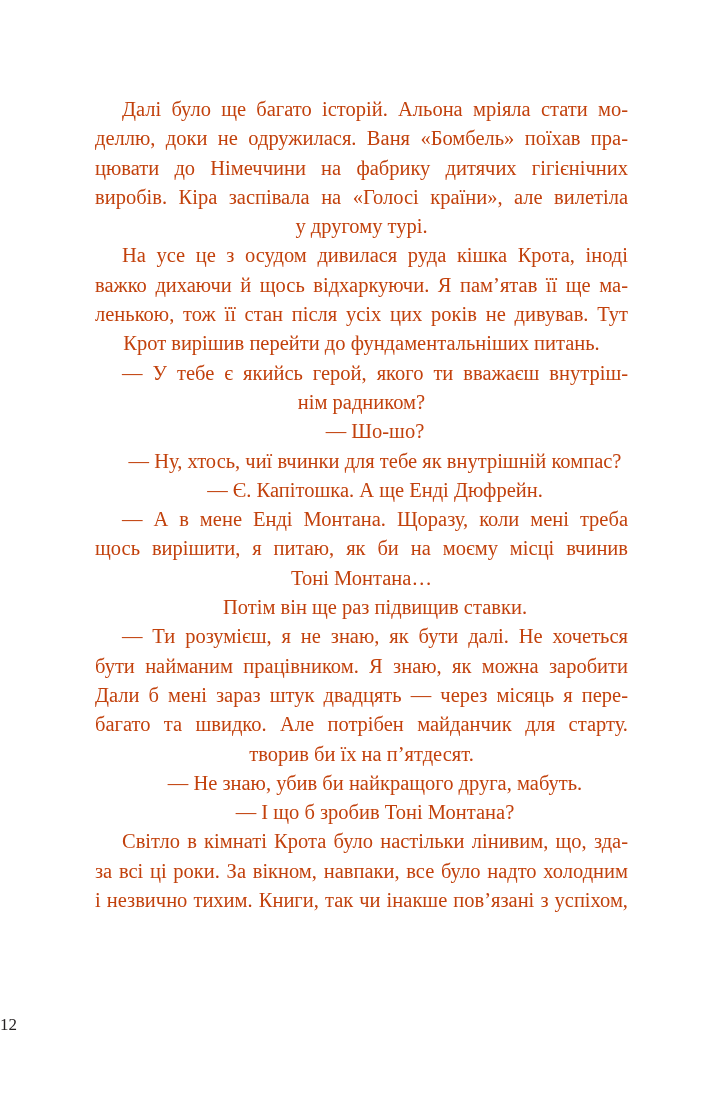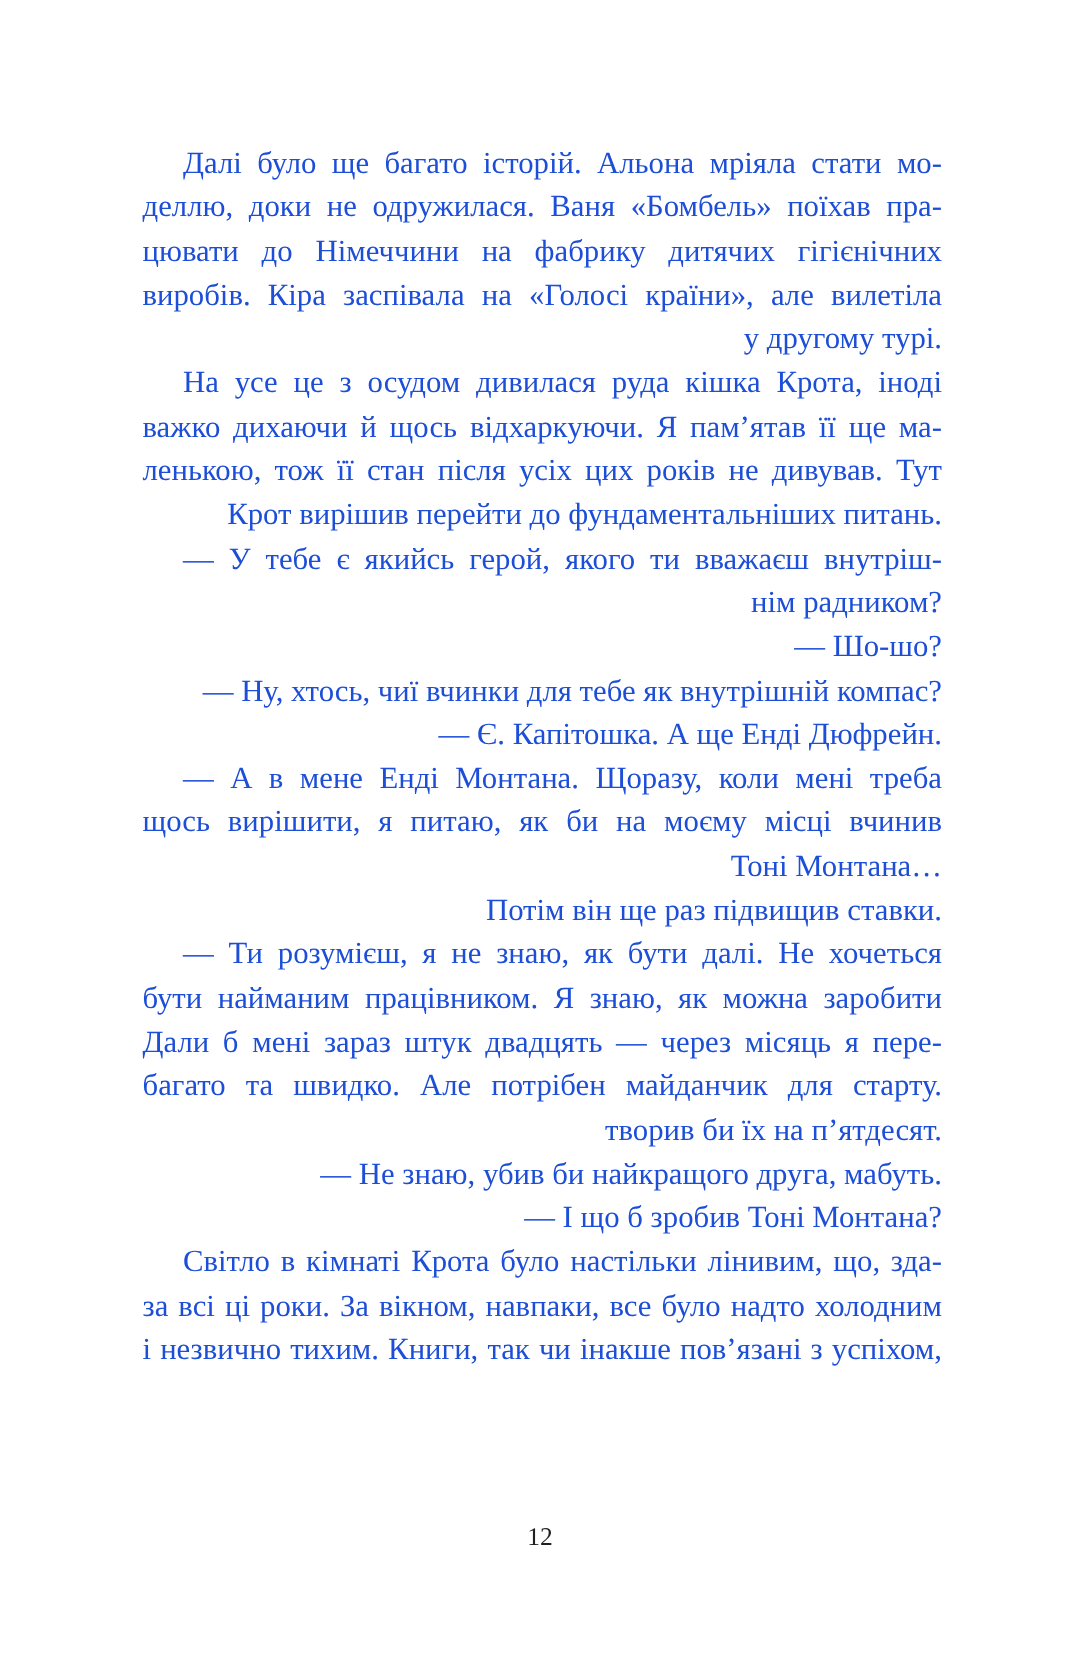--- a/index.html
+++ b/index.html
@@ -15,44 +15,44 @@
       overflow: hidden;
     }
     .text-block {
       position: absolute;
       left: 95px;
       top: 95px;
       width: 533px;
       font-family: "Liberation Serif", "DejaVu Serif", serif;
       font-size: 20.5px;
       line-height: 29.3px;
-      color: #1d4ed8;
+      color: #c2410c;
     }
     .para { margin: 0; padding: 0; }
     .line {
       display: block;
       white-space: nowrap;
       height: 29.3px;
     }
     .line.j {
       text-align: justify;
       text-align-last: justify;
     }
     .line.l {
-      text-align: right;
+      text-align: center;
     }
     .line.ind {
       text-indent: 27px;
     }
     .page-number {
       position: absolute;
       left: 0;
       width: 720px;
       top: 1014px;
-      text-align: center;
+      text-align: left;
       font-family: "Liberation Serif", "DejaVu Serif", serif;
       font-size: 17px;
       line-height: 22px;
       color: #231f20;
     }
   </style>
 </head>
 <body>
 
 <div class="page">

